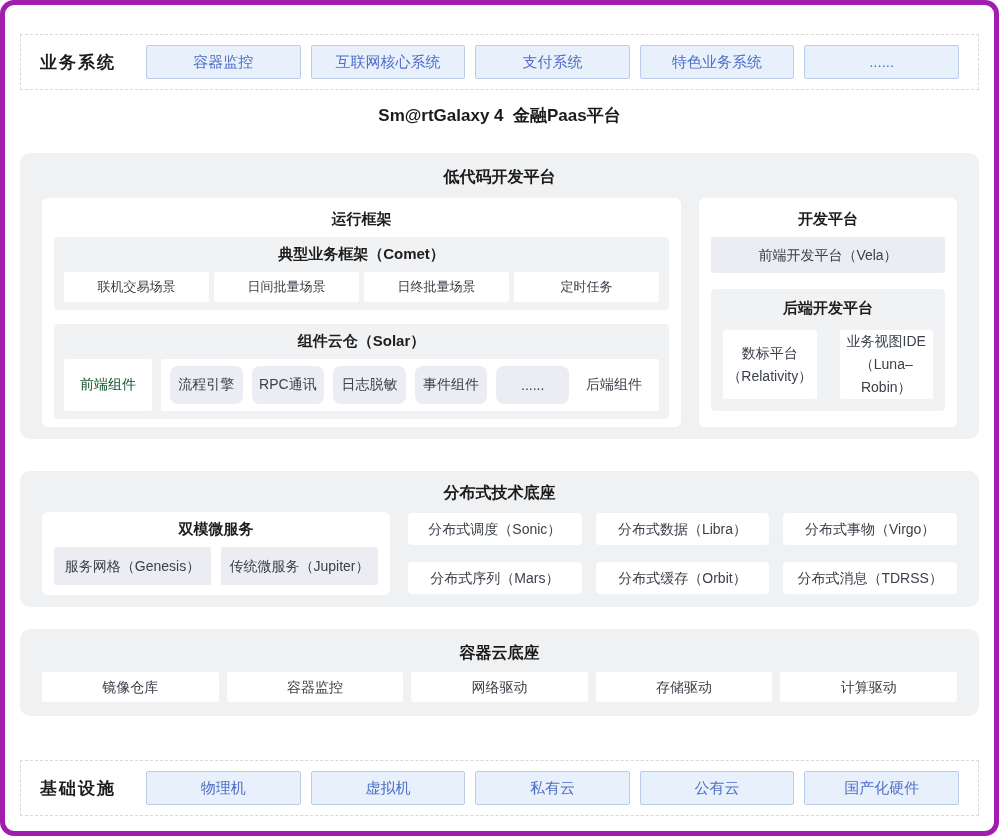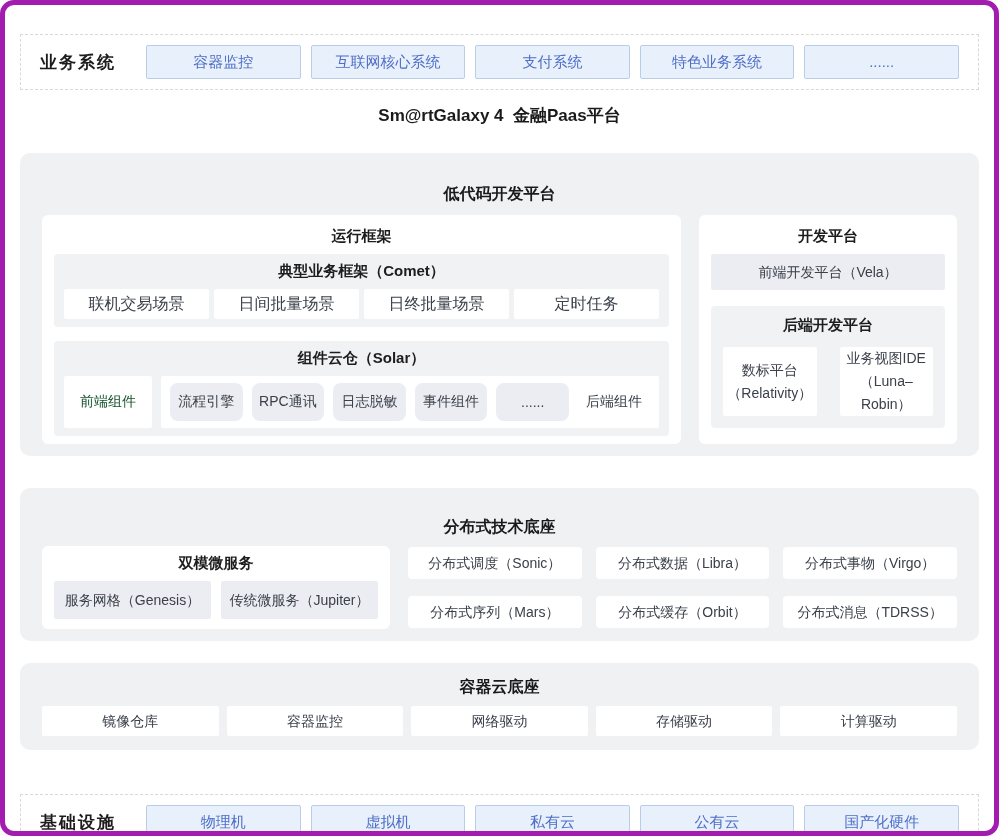--- a/index.html
+++ b/index.html
@@ -28,21 +28,21 @@
   }
 
   .main-title {
     margin-top:14px; text-align:center; font-size:17px; font-weight:bold;
     color:#1a1a1a; white-space:pre;
   }
 
   
   .section {
     box-sizing:border-box; background:#f0f1f3; border-radius:10px;
-    padding:27px 22px 12px;
+    padding:10px 22px 12px;
   }
   .sec-lowcode   { margin-top:26px; }
   .sec-dist      { margin-top:32px; }
   .sec-cloud     { margin-top:22px; padding-top:12px; padding-bottom:14px; }
   .section-title {
     text-align:center; font-size:16px; font-weight:bold; color:#1a1a1a;
     margin:4px 0 10px;
   }
   .sec-dist .section-title, .sec-cloud .section-title { margin:2px 0 8px; }
 
@@ -53,21 +53,21 @@
 
   
   .lowcode-content { display:flex; gap:18px; }
   .runtime-panel { flex:1; padding:8px 12px; }
   .dev-panel { flex:0 0 258px; padding:8px 12px; }
 
   .comet-panel { padding:6px 10px 8px; margin-bottom:14px; }
   .items-row { display:flex; gap:5px; }
   .item-box {
     flex:1; background:#fff; height:30px; line-height:30px; text-align:center;
-    font-size:16px; color:#3b404a; border-radius:2px;
+    font-size:13px; color:#3b404a; border-radius:2px;
   }
   .solar-panel { padding:6px 10px 8px; }
   .solar-row { display:flex; gap:9px; height:52px; }
   .front-box {
     flex:0 0 88px; background:#fff; border-radius:2px;
     display:flex; align-items:center; justify-content:center; font-size:14px; color:#14532d;
   }
   .solar-strip {
     flex:1; background:#fff; border-radius:2px;
     display:flex; align-items:center; gap:9px; padding:0 9px;

